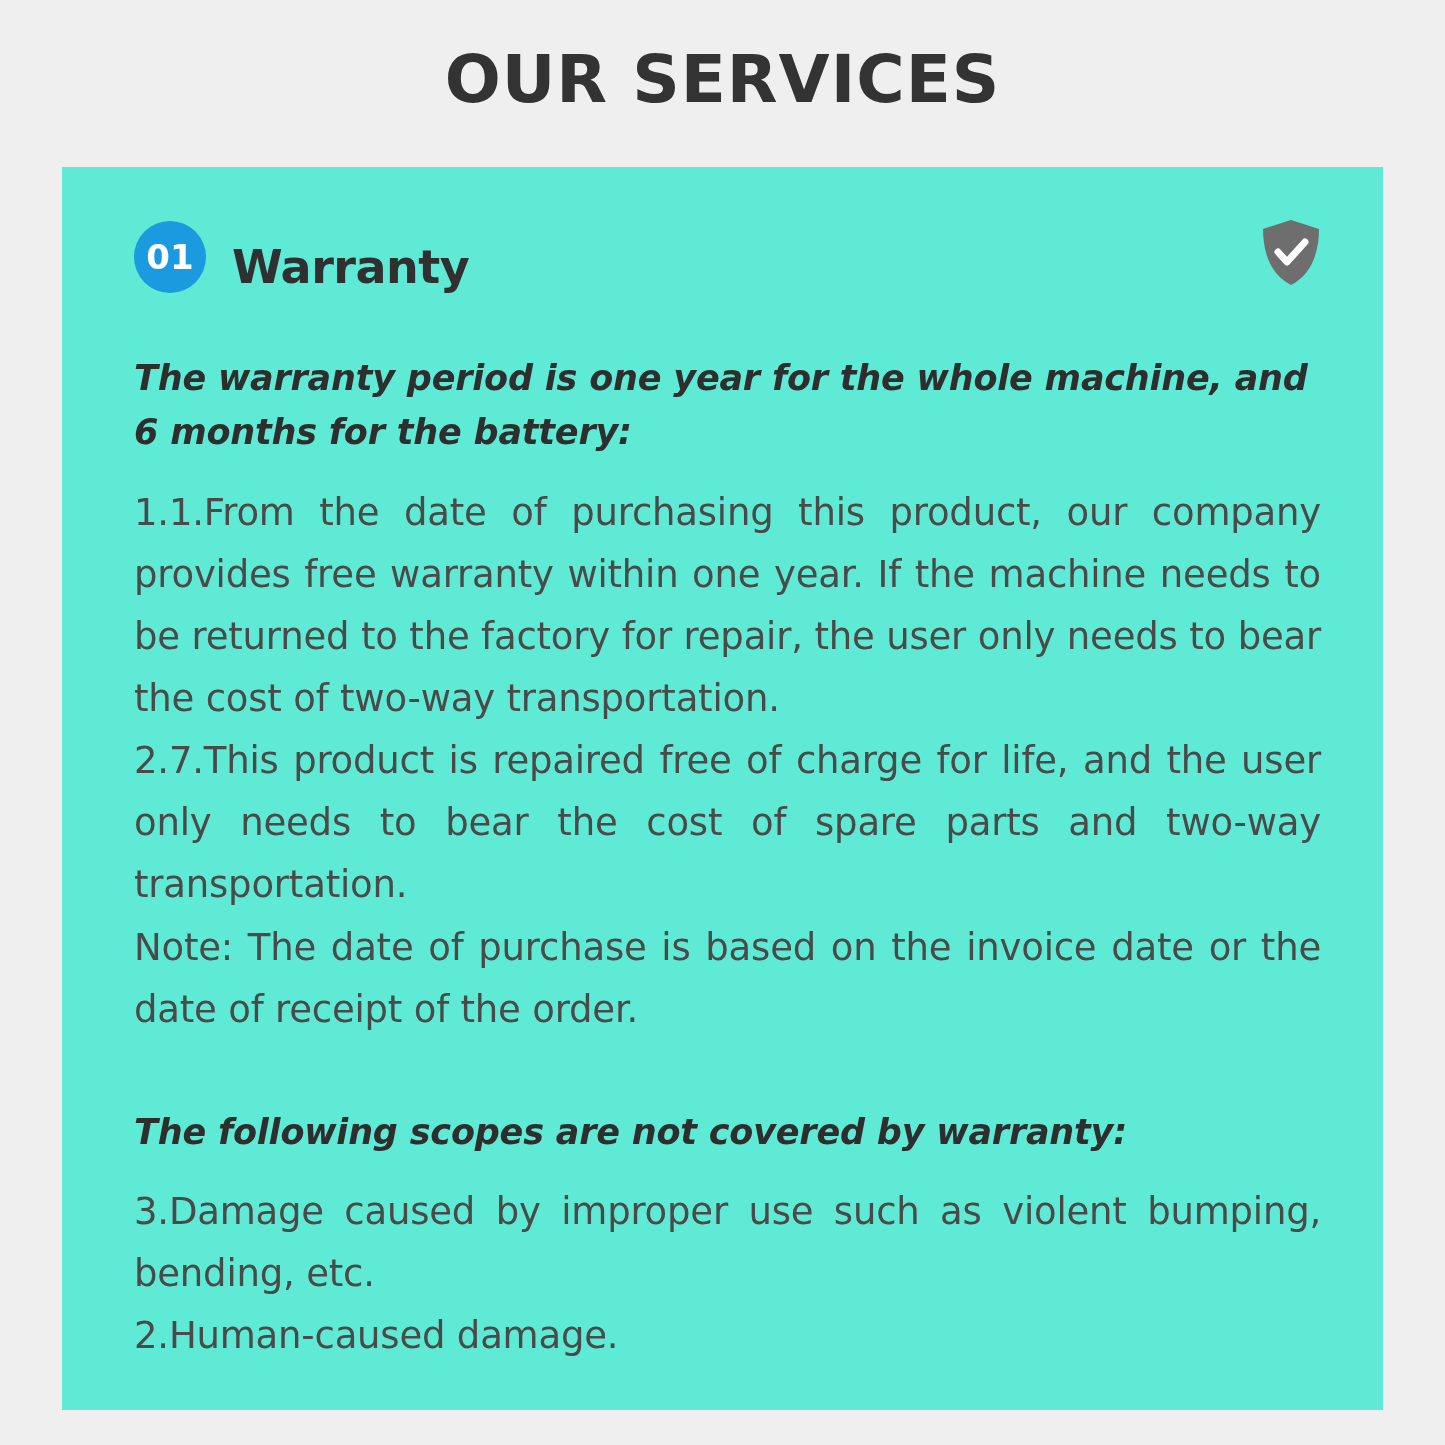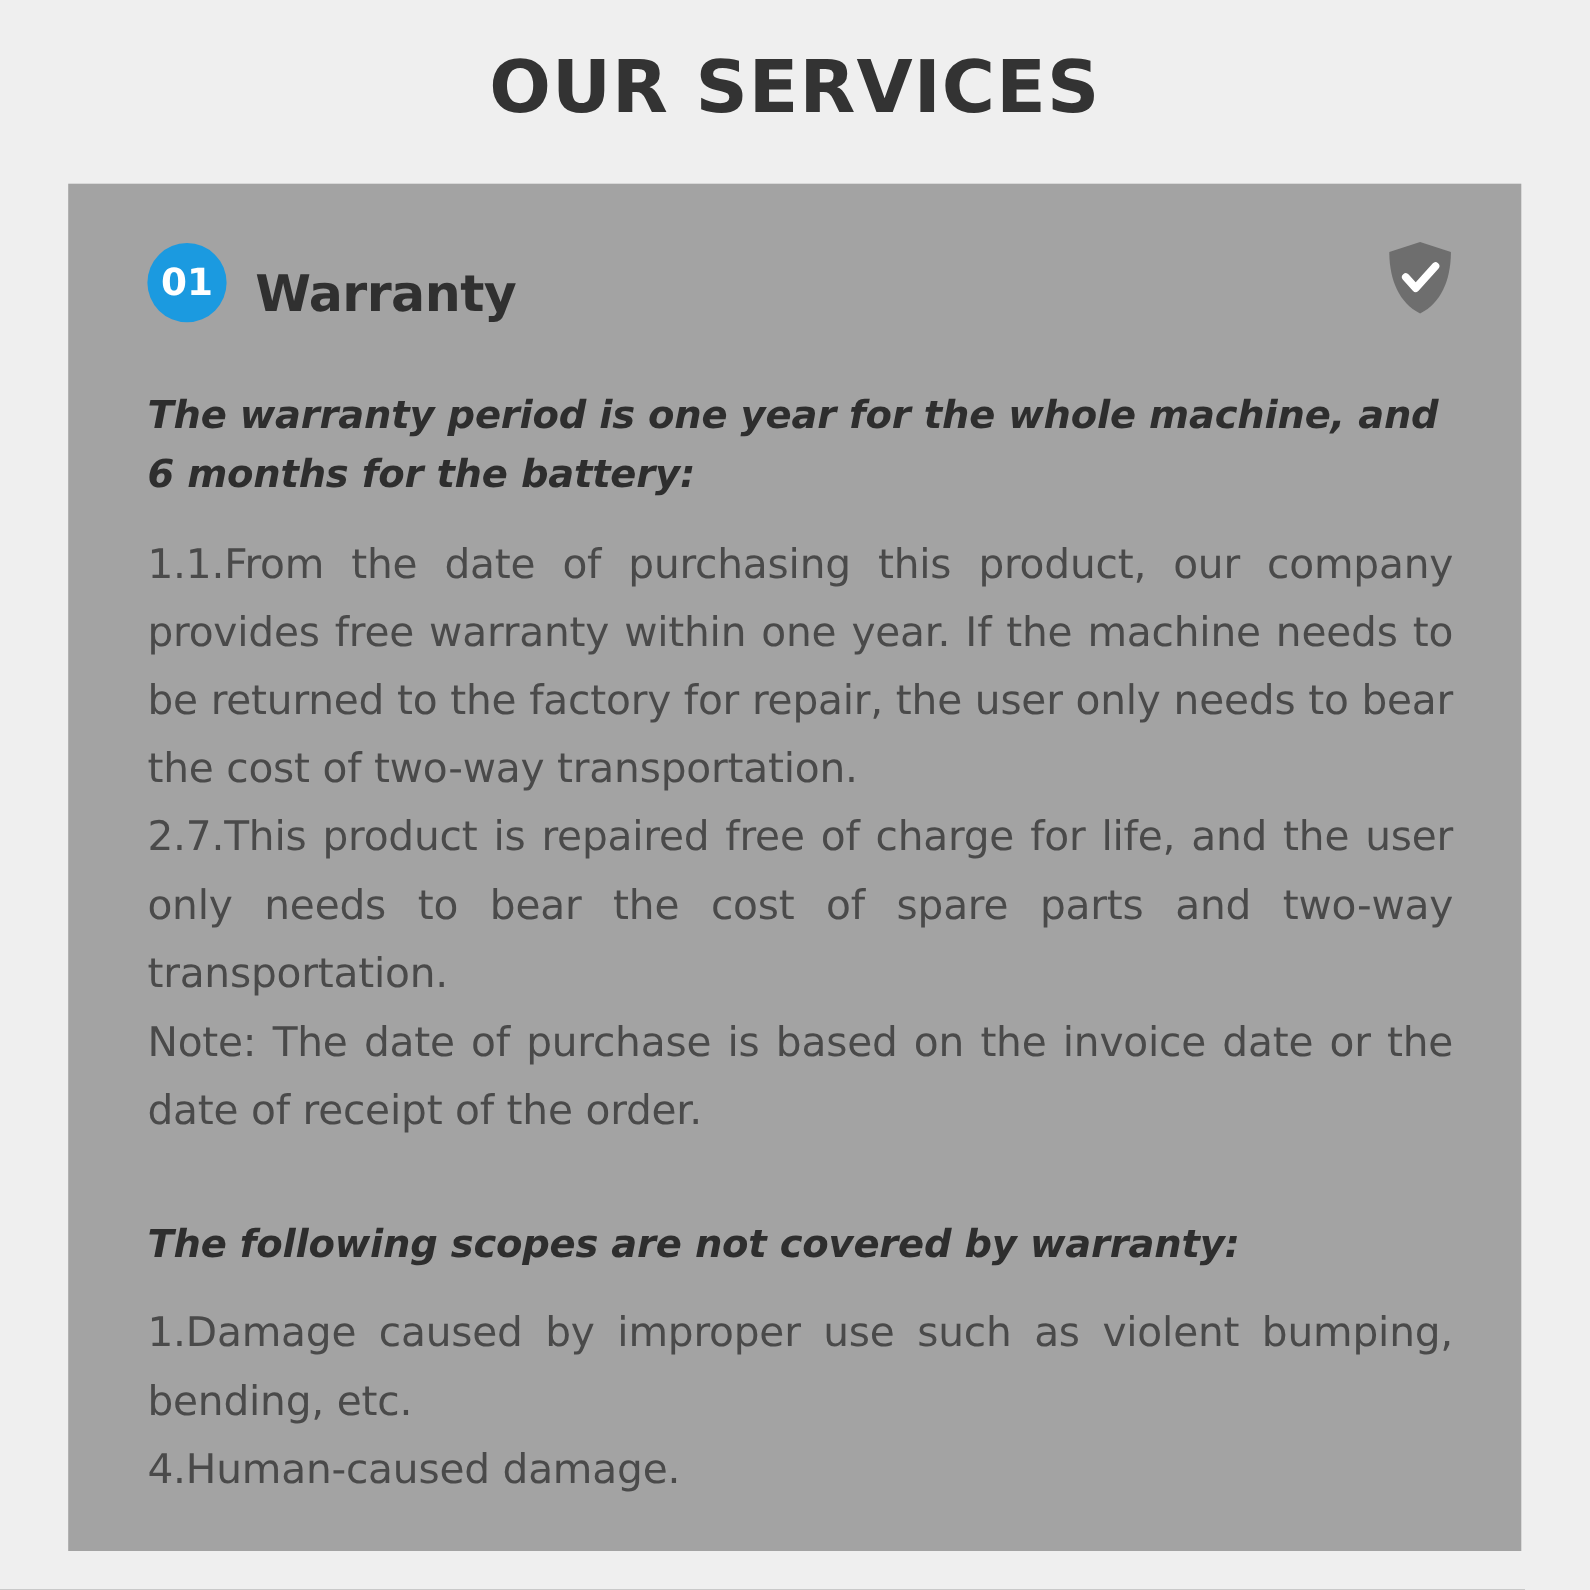--- a/index.html
+++ b/index.html
@@ -29,21 +29,21 @@
     padding-top: 44px;
     margin: 0;
     line-height: 1.1;
   }
   .card {
     position: absolute;
     left: 62px;
     top: 167px;
     width: 1321px;
     height: 1243px;
-    background: #a3a3a3;
+    background: #5eead4;
     box-sizing: border-box;
   }
   .card-inner {
     padding: 44px 62px 0 72px;
   }
   .section-head {
     display: flex;
     align-items: center;
     position: relative;
     height: 92px;
@@ -123,19 +123,19 @@
       <p class="block-heading">The warranty period is one year for the whole machine, and 6 months for the battery:</p>
 
       <p class="para">1.1.From the date of purchasing this product, our company provides free warranty within one year. If the machine needs to be returned to the factory for repair, the user only needs to bear the cost of two-way transportation.</p>
       <p class="para tight">2.7.This product is repaired free of charge for life, and the user only needs to bear the cost of spare parts and two-way transportation.</p>
       <p class="para tight note">Note: The date of purchase is based on the invoice date or the date of receipt of the order.</p>
 
       <div class="spacer-md"></div>
 
       <p class="block-heading" style="margin-top:16px">The following scopes are not covered by warranty:</p>
 
-      <p class="para">1.Damage caused by improper use such as violent bumping, bending, etc.</p>
-      <p class="para tight">4.Human-caused damage.</p>
+      <p class="para">3.Damage caused by improper use such as violent bumping, bending, etc.</p>
+      <p class="para tight">2.Human-caused damage.</p>
 
     </div>
   </div>
 
 </div>
 
 </body></html>

